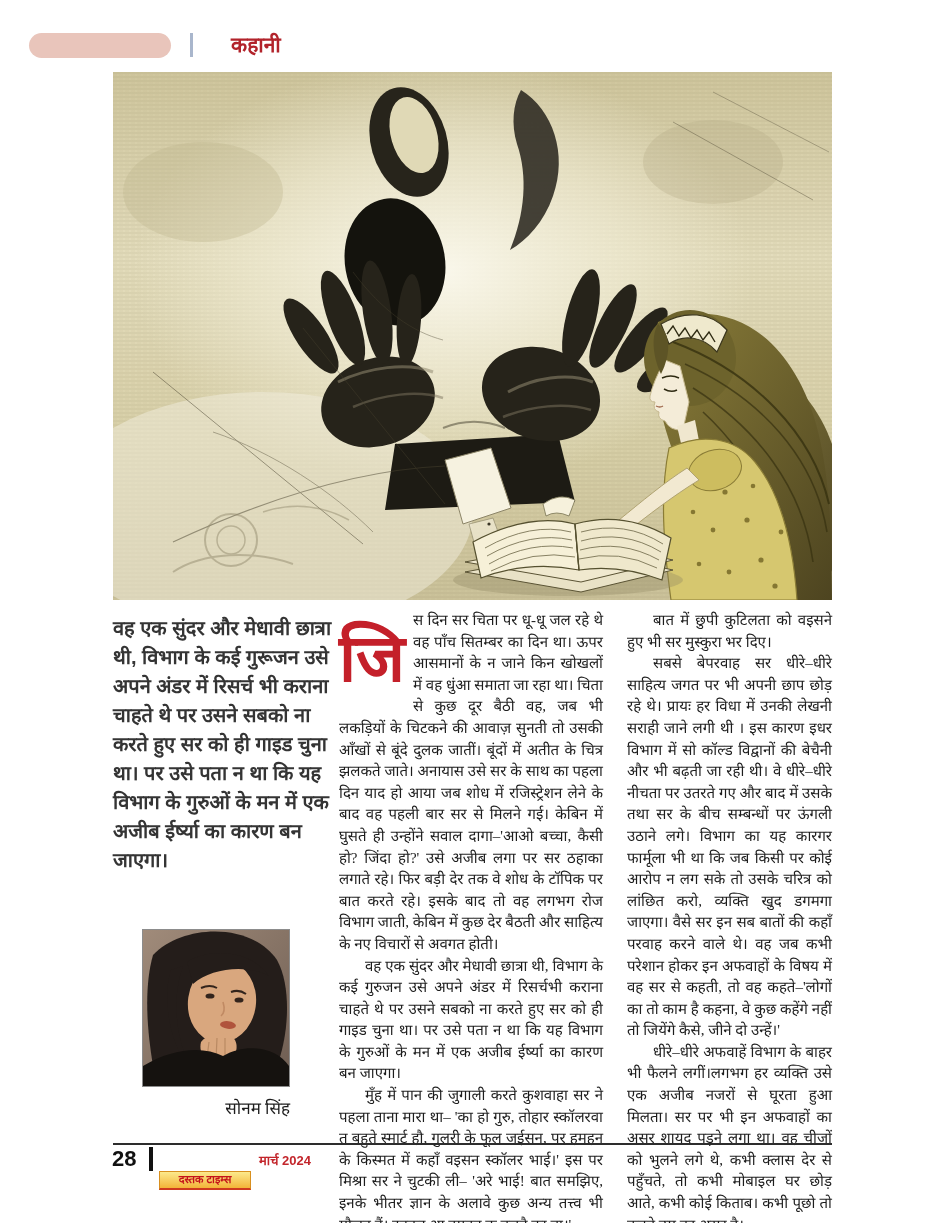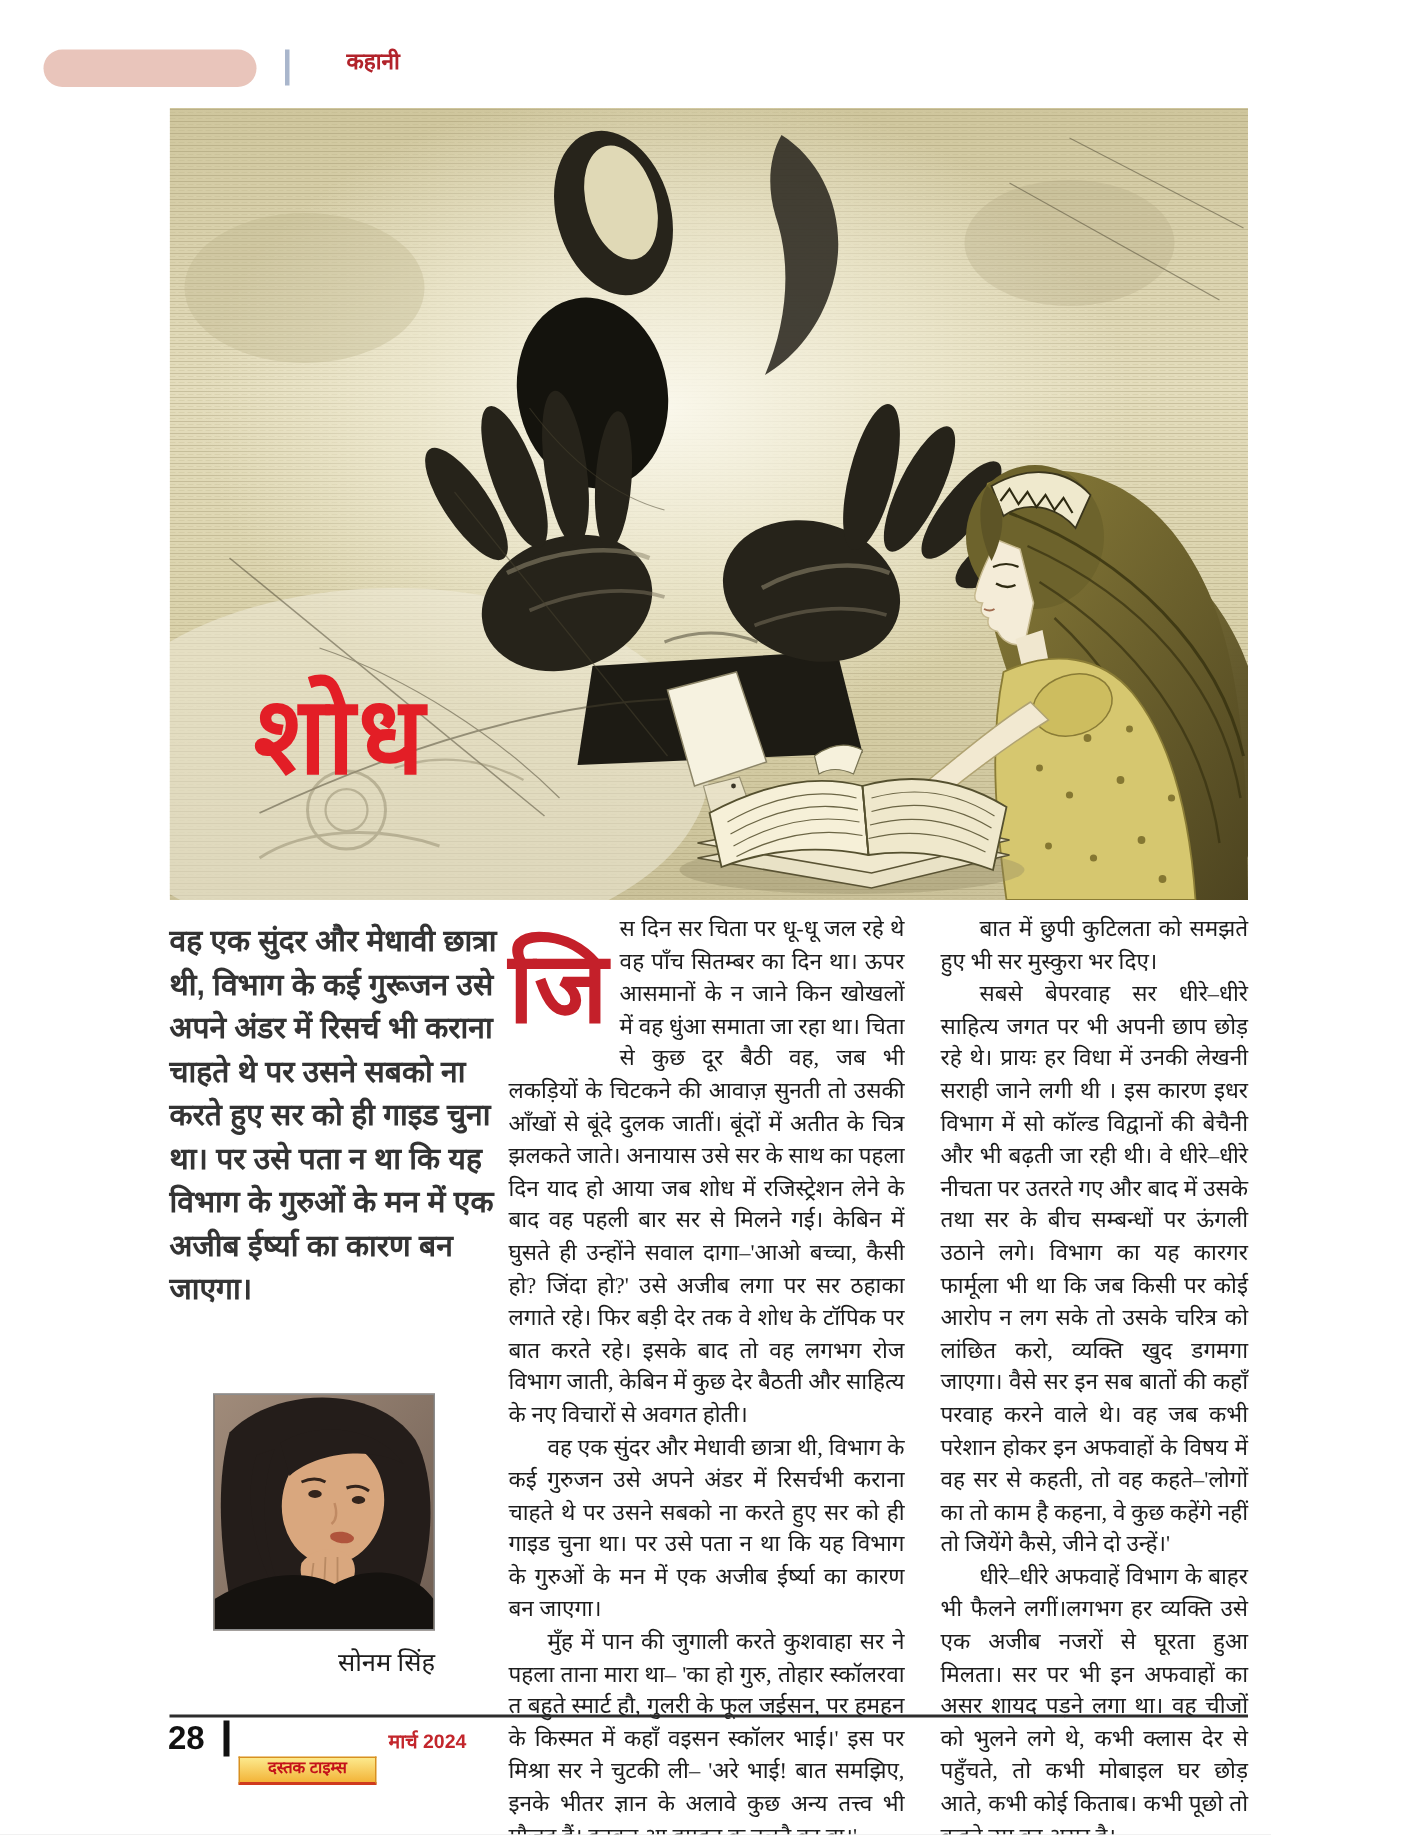--- a/index.html
+++ b/index.html
@@ -5,21 +5,21 @@
   html,body{margin:0;padding:0;background:#e8e8e8;}
   .page{
     position:relative;width:945px;height:1223px;margin:0 auto;
     background:#ffffff;overflow:hidden;
     font-family:"Liberation Serif","DejaVu Serif",serif;
   }
   
   .masthead-blob{position:absolute;left:29px;top:33px;width:142px;height:25px;
     background:#e9c5bb;border-radius:13px;}
   .header-sep{position:absolute;left:190px;top:33px;width:3px;height:24px;background:#a9b6cc;}
-  .header-category{position:absolute;left:231px;top:30px;font-size:15px;font-weight:bold;
+  .header-category{position:absolute;left:231px;top:30px;font-size:21px;font-weight:bold;
     color:#b2232b;font-family:"Liberation Sans","DejaVu Sans",sans-serif;text-align:center;}
   
   .illustration{position:absolute;left:113px;top:72px;width:719px;height:528px;overflow:hidden;}
   .illustration svg{display:block;}
   .illo-title{position:absolute;left:56px;top:366px;font-size:72px;font-weight:800;
     color:#e31e26;font-family:"Liberation Sans","DejaVu Sans",sans-serif;letter-spacing:2px;}
   
   .pullquote{position:absolute;left:113px;top:614px;width:222px;
     font-size:20px;line-height:29px;color:#343434;font-weight:600;
     font-family:"Liberation Sans","DejaVu Sans",sans-serif;}
@@ -191,21 +191,20 @@
         <path d="M376 492 Q 418 468 460 476" stroke="#6b6545" stroke-width="0.8" fill="none"></path>
         <path d="M378 499 Q 420 477 462 485" stroke="#6b6545" stroke-width="0.8" fill="none"></path>
         <path d="M468 460 Q 512 448 550 472" stroke="#6b6545" stroke-width="0.8" fill="none"></path>
         <path d="M468 469 Q 510 457 548 480" stroke="#6b6545" stroke-width="0.8" fill="none"></path>
         <path d="M467 478 Q 508 467 546 488" stroke="#6b6545" stroke-width="0.8" fill="none"></path>
         <path d="M466 487 Q 506 477 544 496" stroke="#6b6545" stroke-width="0.8" fill="none"></path>
         <line x1="462" y1="452" x2="466" y2="498" stroke="#55502f" stroke-width="1.2"></line>
         <path d="M430 432 Q 446 420 462 428 L 456 444 Q 443 438 433 444 Z" fill="#f6f1dc" stroke="#777252" stroke-width="0.8"></path>
       </g>
     </svg>
-    <div class="illo-title">शोध</div>
   </div>
 
   <div class="pullquote">वह एक सुंदर और मेधावी छात्रा थी, विभाग के कई गुरूजन उसे अपने अंडर में रिसर्च भी कराना चाहते थे पर उसने सबको ना करते हुए सर को ही गाइड चुना था। पर उसे पता न था कि यह विभाग के गुरुओं के मन में एक अजीब ईर्ष्या का कारण बन जाएगा।</div>
 
   <div class="author-photo">
     <svg width="146" height="156" viewBox="0 0 146 156">
       <defs>
         <linearGradient id="photoBg" x1="0" y1="0" x2="1" y2="1">
           <stop offset="0" stop-color="#a08b7a"></stop>
           <stop offset="1" stop-color="#6e5d52"></stop>
@@ -229,21 +228,21 @@
   </div>
   <div class="author-name">सोनम सिंह</div>
 
   <div class="col col-mid">
     <p><span class="dropcap">जि</span><span>स दिन सर चिता पर धू-धू जल रहे थे वह पाँच सितम्बर का दिन था। ऊपर आसमानों के न जाने किन खोखलों में वह धुंआ समाता जा रहा था। चिता से कुछ दूर बैठी वह, जब भी लकड़ियों के चिटकने की आवाज़ सुनती तो उसकी आँखों से बूंदे दुलक जातीं। बूंदों में अतीत के चित्र झलकते जाते। अनायास उसे सर के साथ का पहला दिन याद हो आया जब शोध में रजिस्ट्रेशन लेने के बाद वह पहली बार सर से मिलने गई। केबिन में घुसते ही उन्होंने सवाल दागा–'आओ बच्चा, कैसी हो? जिंदा हो?' उसे अजीब लगा पर सर ठहाका लगाते रहे। फिर बड़ी देर तक वे शोध के टॉपिक पर बात करते रहे। इसके बाद तो वह लगभग रोज विभाग जाती, केबिन में कुछ देर बैठती और साहित्य के नए विचारों से अवगत होती।</span></p>
     <p class="indent">वह एक सुंदर और मेधावी छात्रा थी, विभाग के कई गुरुजन उसे अपने अंडर में रिसर्चभी कराना चाहते थे पर उसने सबको ना करते हुए सर को ही गाइड चुना था। पर उसे पता न था कि यह विभाग के गुरुओं के मन में एक अजीब ईर्ष्या का कारण बन जाएगा।</p>
     <p class="indent">मुँह में पान की जुगाली करते कुशवाहा सर ने पहला ताना मारा था– 'का हो गुरु, तोहार स्कॉलरवा त बहुते स्मार्ट हौ, गुलरी के फूल जईसन, पर हमहन के किस्मत में कहाँ वइसन स्कॉलर भाई।' इस पर मिश्रा सर ने चुटकी ली– 'अरे भाई! बात समझिए, इनके भीतर ज्ञान के अलावे कुछ अन्य तत्त्व भी मौजूद हैं। इनकर आ हमहन क तुलनै का बा।'</p>
   </div>
 
   <div class="col col-right">
-    <p class="indent">बात में छुपी कुटिलता को समझते हुए भी सर मुस्कुरा भर दिए।</p>
+    <p class="indent">बात में छुपी कुटिलता को वइसने हुए भी सर मुस्कुरा भर दिए।</p>
     <p class="indent">सबसे बेपरवाह सर धीरे–धीरे साहित्य जगत पर भी अपनी छाप छोड़ रहे थे। प्रायः हर विधा में उनकी लेखनी सराही जाने लगी थी । इस कारण इधर विभाग में सो कॉल्ड विद्वानों की बेचैनी और भी बढ़ती जा रही थी। वे धीरे–धीरे नीचता पर उतरते गए और बाद में उसके तथा सर के बीच सम्बन्धों पर ऊंगली उठाने लगे। विभाग का यह कारगर फार्मूला भी था कि जब किसी पर कोई आरोप न लग सके तो उसके चरित्र को लांछित करो, व्यक्ति खुद डगमगा जाएगा। वैसे सर इन सब बातों की कहाँ परवाह करने वाले थे। वह जब कभी परेशान होकर इन अफवाहों के विषय में वह सर से कहती, तो वह कहते–'लोगों का तो काम है कहना, वे कुछ कहेंगे नहीं तो जियेंगे कैसे, जीने दो उन्हें।'</p>
     <p class="indent">धीरे–धीरे अफवाहें विभाग के बाहर भी फैलने लगीं।लगभग हर व्यक्ति उसे एक अजीब नजरों से घूरता हुआ मिलता। सर पर भी इन अफवाहों का असर शायद पड़ने लगा था। वह चीजों को भुलने लगे थे, कभी क्लास देर से पहुँचते, तो कभी मोबाइल घर छोड़ आते, कभी कोई किताब। कभी पूछो तो कहते उम्र का असर है।</p>
 
   </div>
 
   <div class="footer-rule"></div>
   <div class="page-number">28</div>
   <div class="footer-bar"></div>
   <div class="footer-logo">दस्तक टाइम्स</div>
   <div class="footer-issue">मार्च 2024</div>

